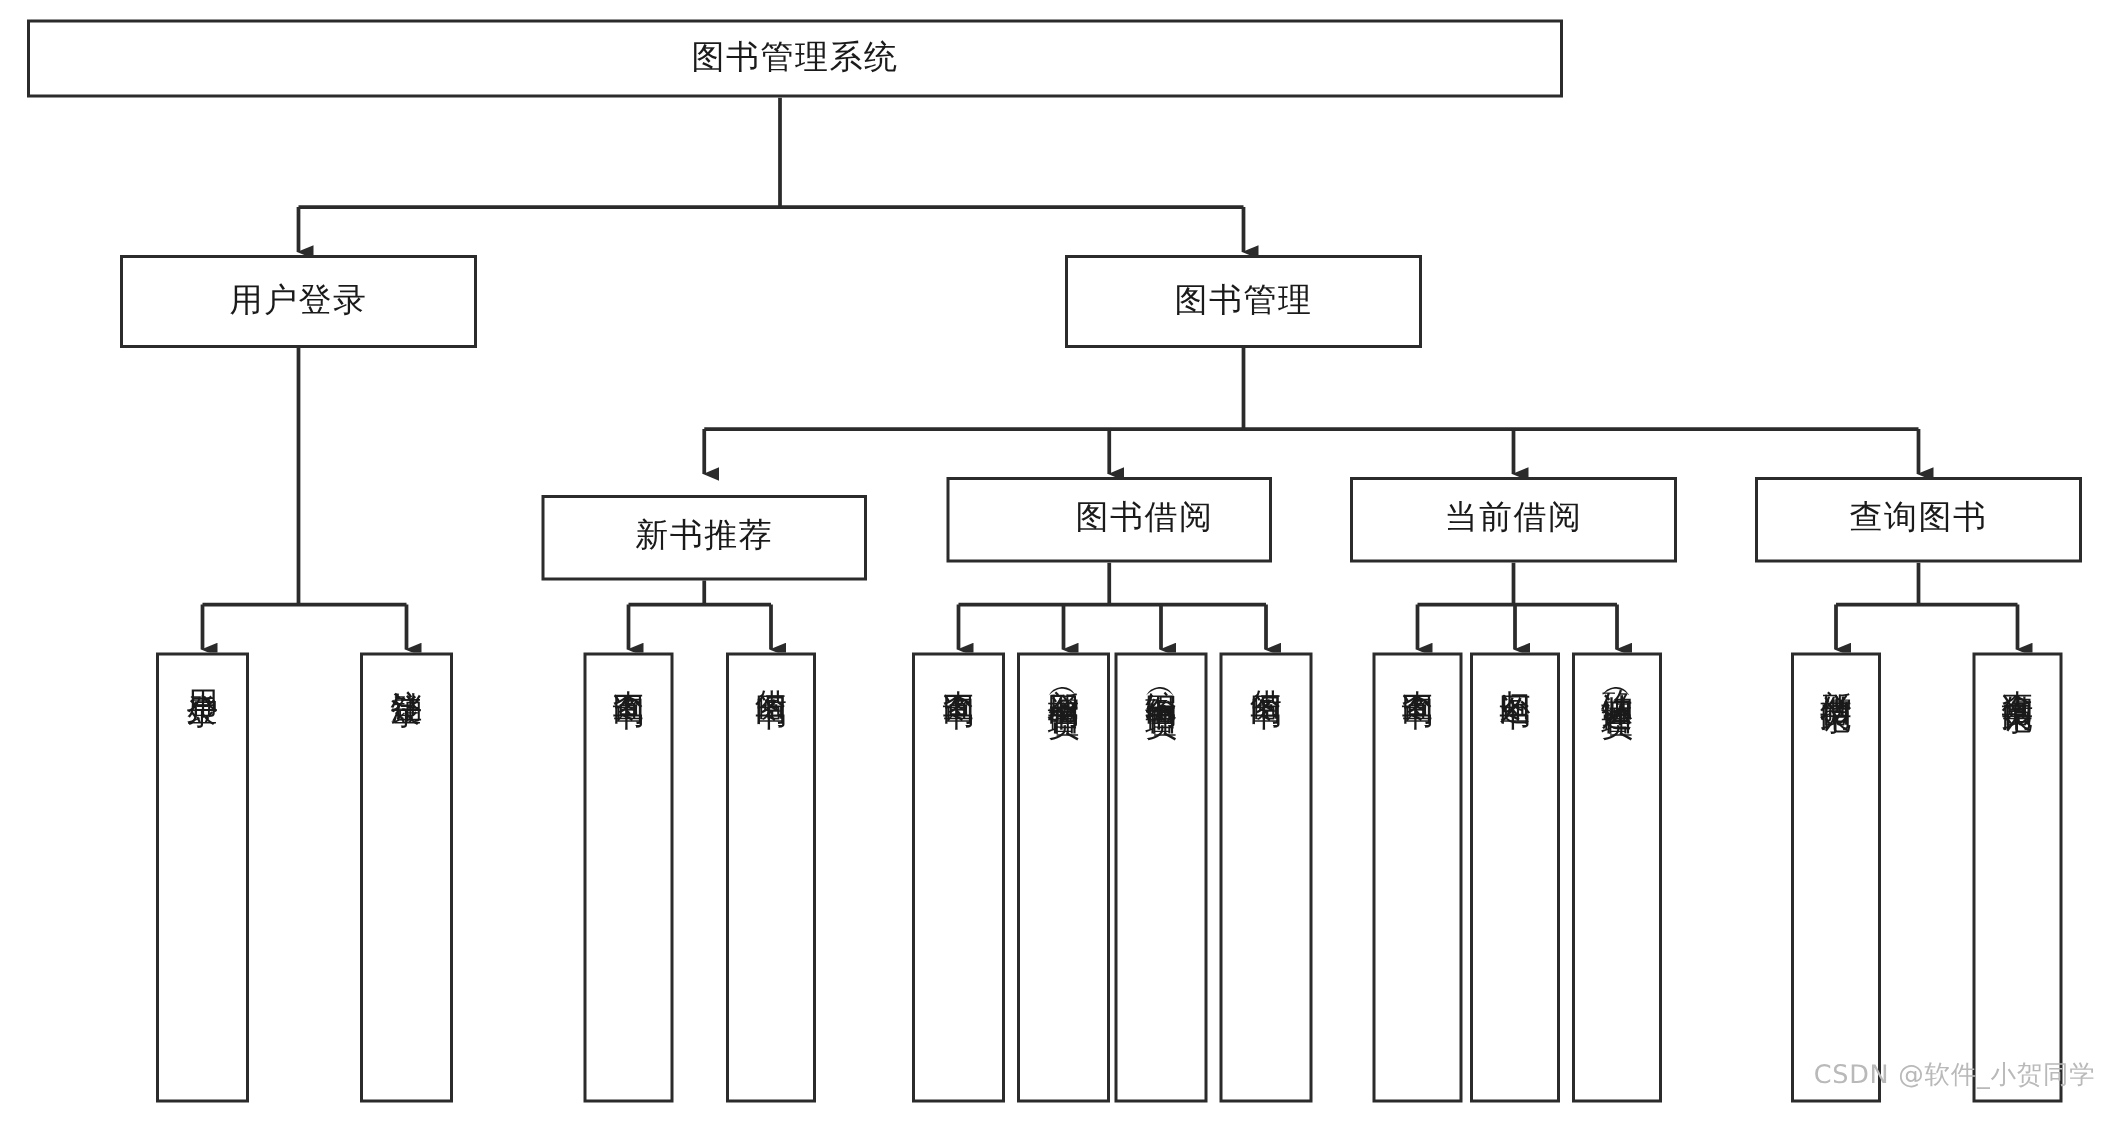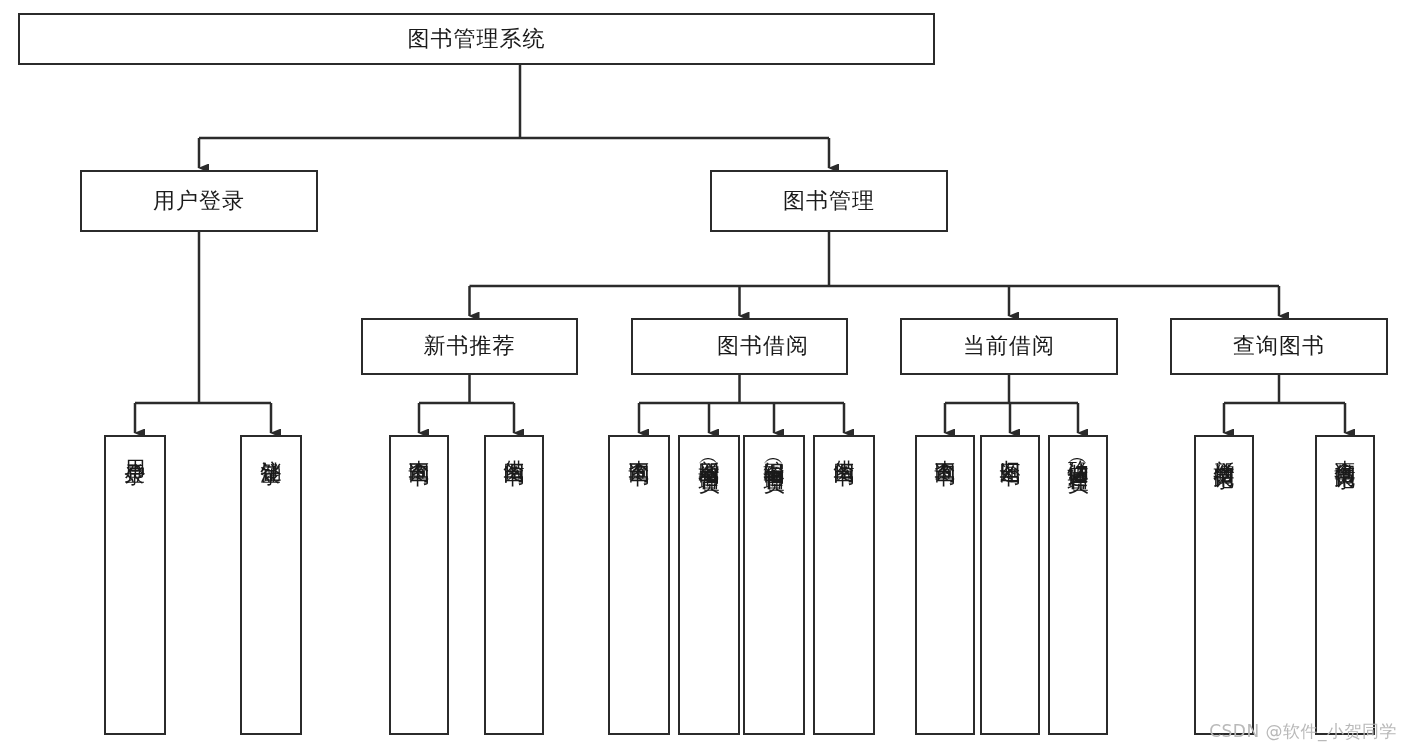--- a/index.html
+++ b/index.html
@@ -53,21 +53,21 @@
     writing-mode: vertical-rl;
     text-orientation: upright;
     display: block;
   }
   .node-level-0 { font-size: 23px; }
   .node-level-1 { font-size: 22px; }
   .node-level-2 { font-size: 21px; }
   #watermark {
     position: absolute;
     right: 8px;
-    bottom: 4px;
+    bottom: 19px;
     font-size: 17px;
     color: #b9b9b9;
     letter-spacing: 0.5px;
     white-space: nowrap;
     user-select: none;
     margin-top: 44px;
   }
 </style>
 </head>
 <body>
@@ -109,30 +109,30 @@
         <path d="M 945 403 L 945 433" marker-end="url(#arrowhead)"></path>
         <path d="M 1010 403 L 1010 433" marker-end="url(#arrowhead)"></path>
         <path d="M 1078 403 L 1078 433" marker-end="url(#arrowhead)"></path>
         <path d="M 1279 375 L 1279 403"></path>
         <path d="M 1224 403 L 1345 403"></path>
         <path d="M 1224 403 L 1224 433" marker-end="url(#arrowhead)"></path>
         <path d="M 1345 403 L 1345 433" marker-end="url(#arrowhead)"></path>
       </g>
   </svg>
   <div id="node-layer">
-      <div class="node horizontal node-level-0" style="left: 18px; top: 13px; width: 917px; height: 52px;">
+      <div class="node horizontal node-level-0" style="left: 18px; top: 13px; width: 1024px; height: 52px;">
         <span>图书管理系统</span>
       </div>
       <div class="node horizontal node-level-1" style="left: 80px; top: 170px; width: 238px; height: 62px;">
         <span>用户登录</span>
       </div>
       <div class="node horizontal node-level-1" style="left: 710px; top: 170px; width: 238px; height: 62px;">
         <span>图书管理</span>
       </div>
-      <div class="node horizontal node-level-2" style="left: 361px; top: 318px; width: 217px; height: 57px; justify-content: center;">
+      <div class="node horizontal node-level-2" style="left: 361px; top: 330px; width: 217px; height: 57px; justify-content: center;">
         <span>新书推荐</span>
       </div>
       <div class="node horizontal node-level-2" style="left: 631px; top: 318px; width: 217px; height: 57px; padding-left: 47px;">
         <span>图书借阅</span>
       </div>
       <div class="node horizontal node-level-2" style="left: 900px; top: 318px; width: 218px; height: 57px;">
         <span>当前借阅</span>
       </div>
       <div class="node horizontal node-level-2" style="left: 1170px; top: 318px; width: 218px; height: 57px;">
         <span>查询图书</span>

